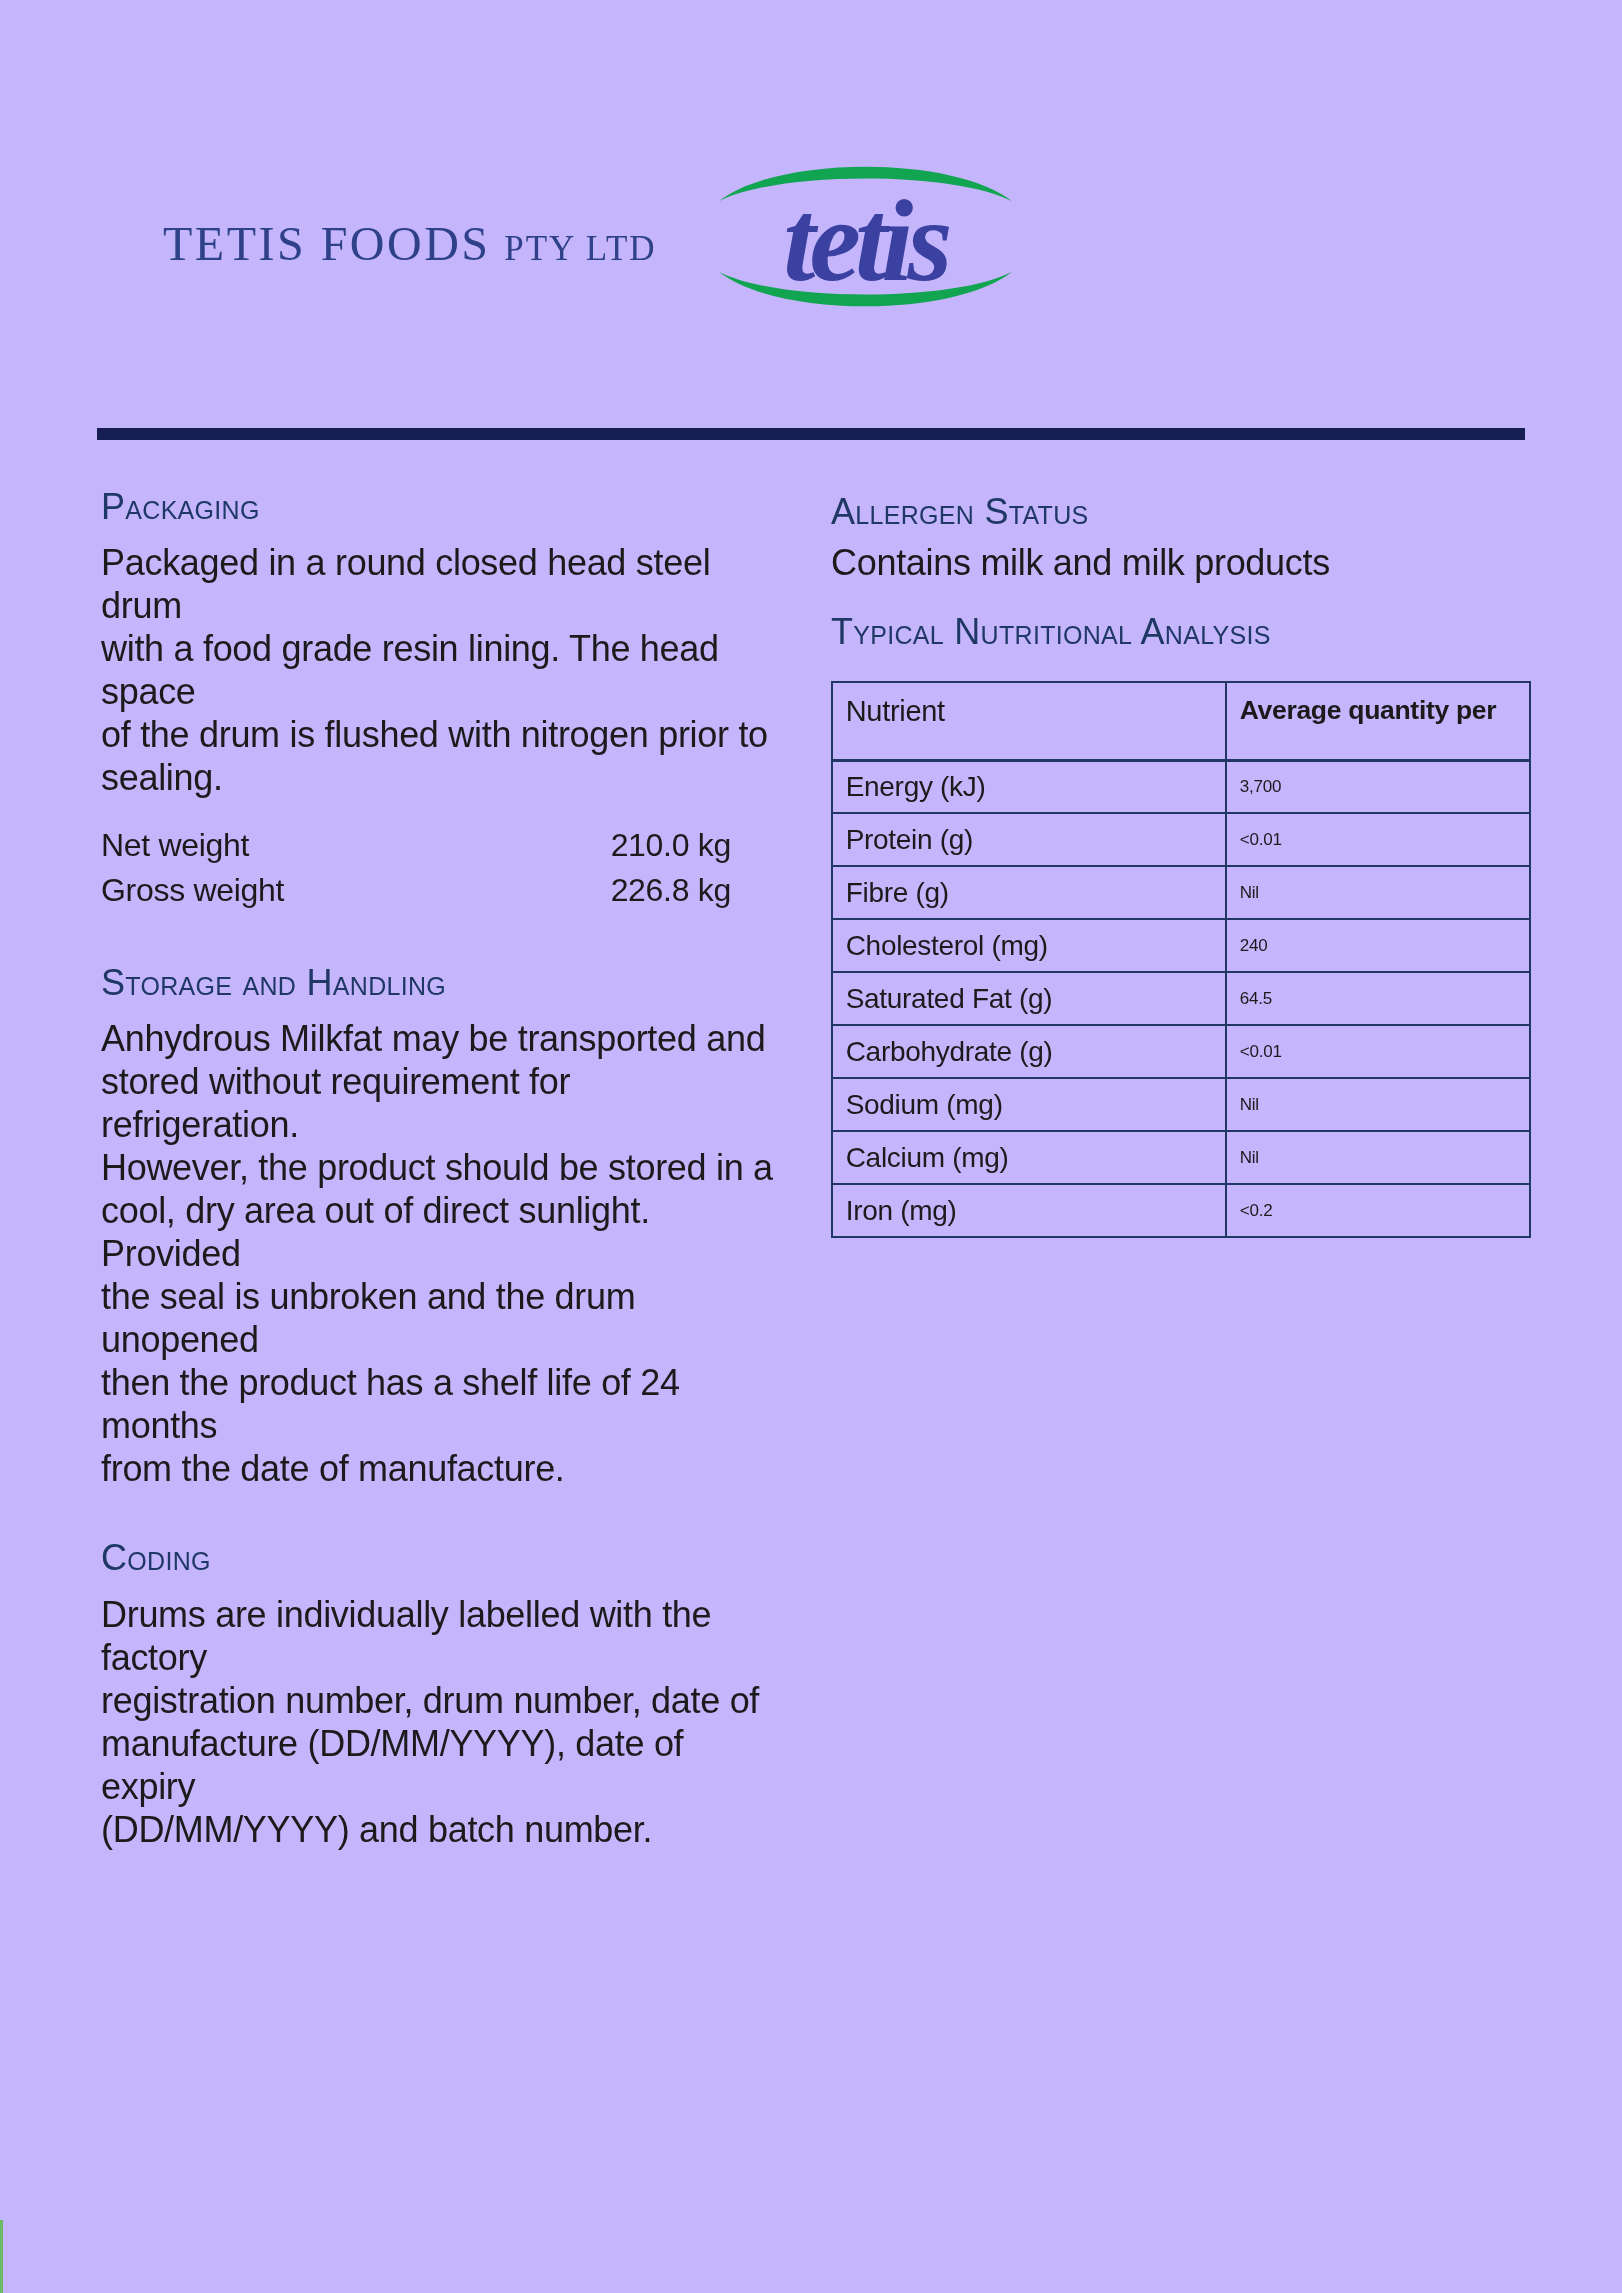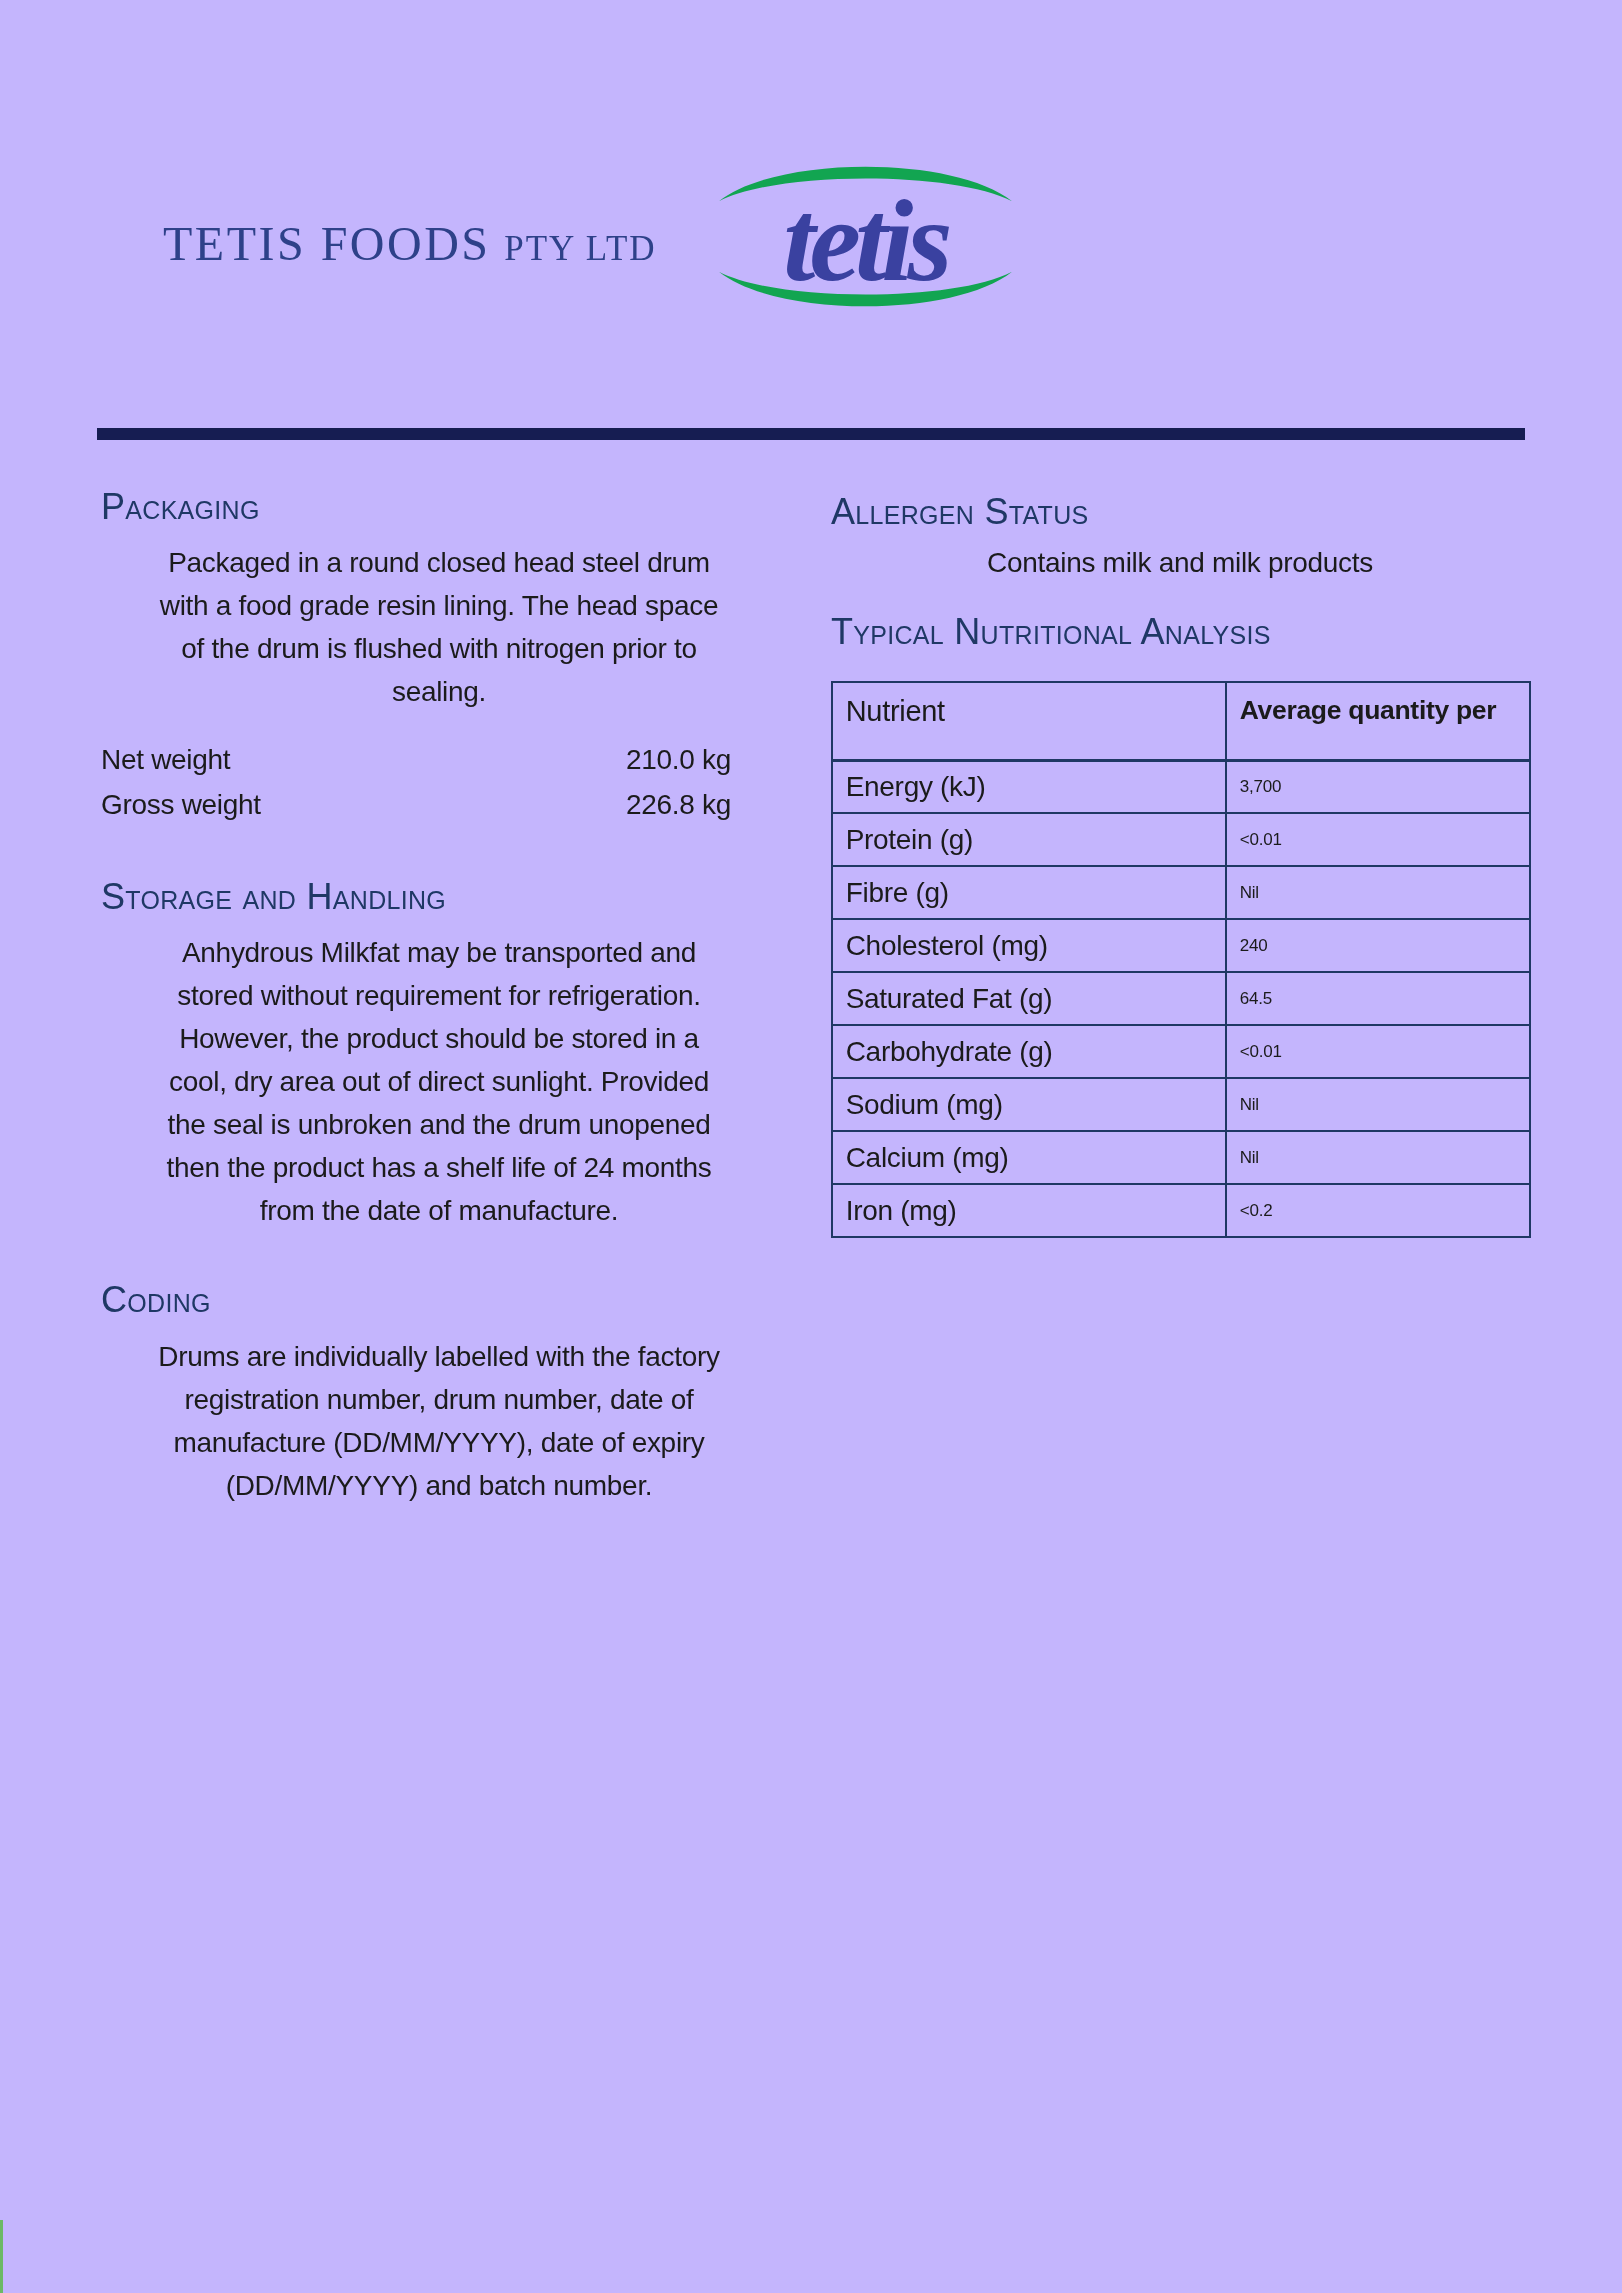--- a/index.html
+++ b/index.html
@@ -67,34 +67,33 @@
   .section-title {
     font-variant: small-caps;
     font-weight: normal;
     font-size: 36px;
     line-height: 1.05;
     color: #1f3865;
     letter-spacing: 0.3px;
   }
 
   .body-text {
-    font-size: 28px;
+    font-size: 36px;
     line-height: 43px;
     letter-spacing: -0.3px;
     color: #1b1b1b;
     white-space: pre-line;
-    text-align: center;
   }
 
   .col-left .section-title + .body-text { margin-top: 15.7px; }
 
   .weights {
     width: 630px;
     margin-top: 23.5px;
-    font-size: 28px;
+    font-size: 32px;
     line-height: 45px;
     letter-spacing: -0.3px;
     color: #1b1b1b;
   }
   .weight-row { display: flex; justify-content: space-between; }
 
   .title-storage { margin-top: 51px; }
   .para-storage  { margin-top: 21.6px; }
   .title-coding  { margin-top: 49px; }
   .para-coding   { margin-top: 3.9px; }

